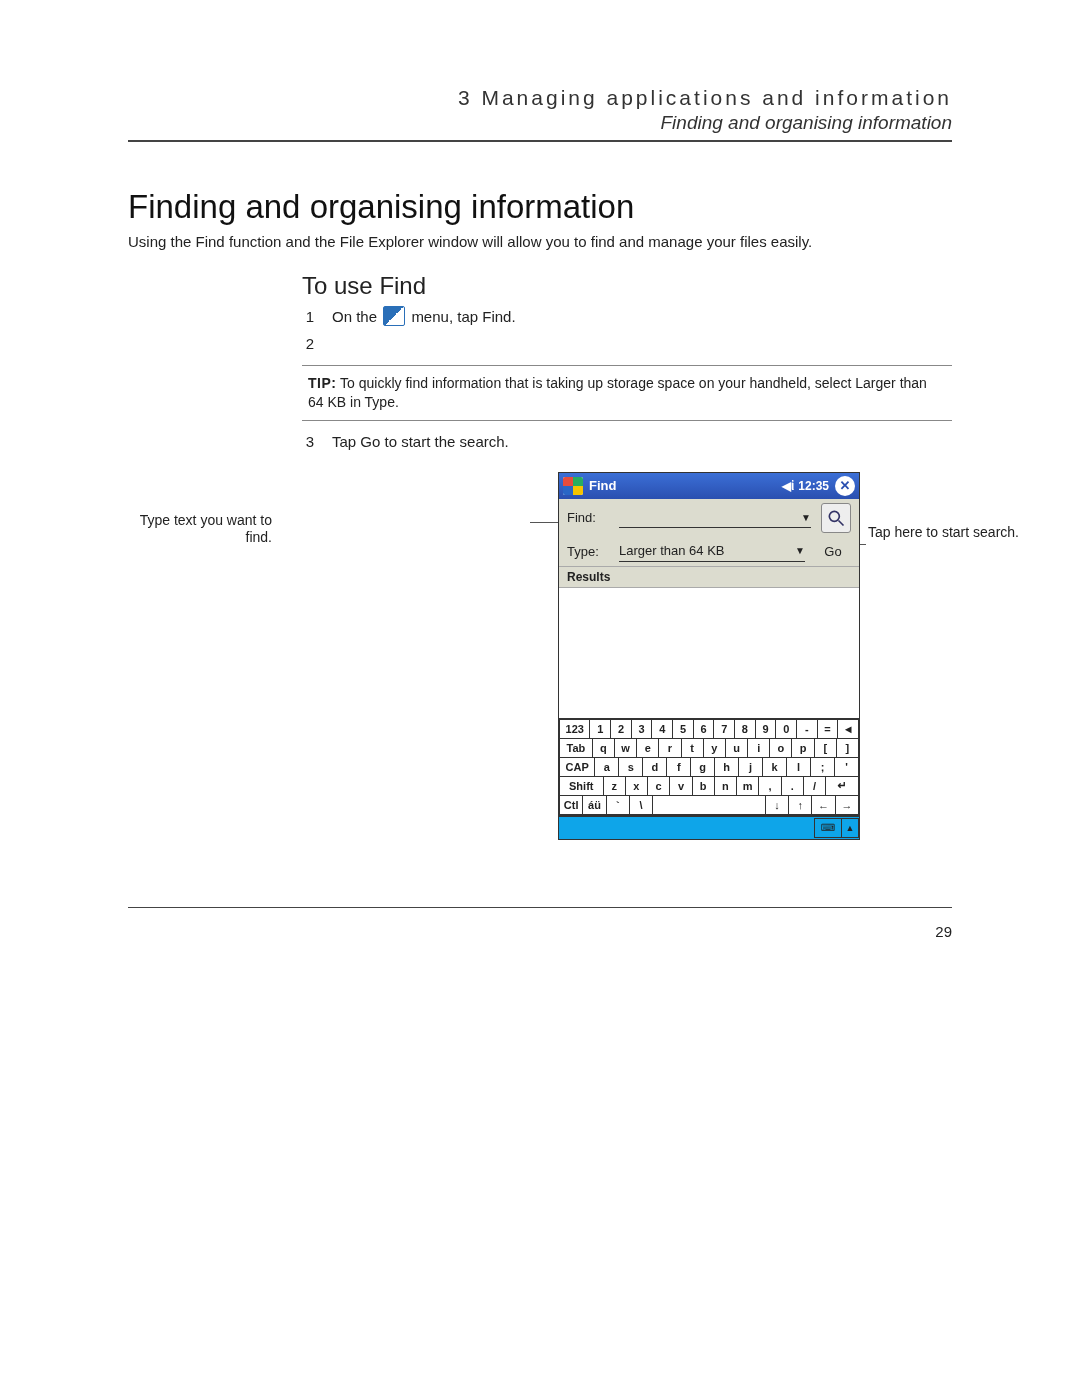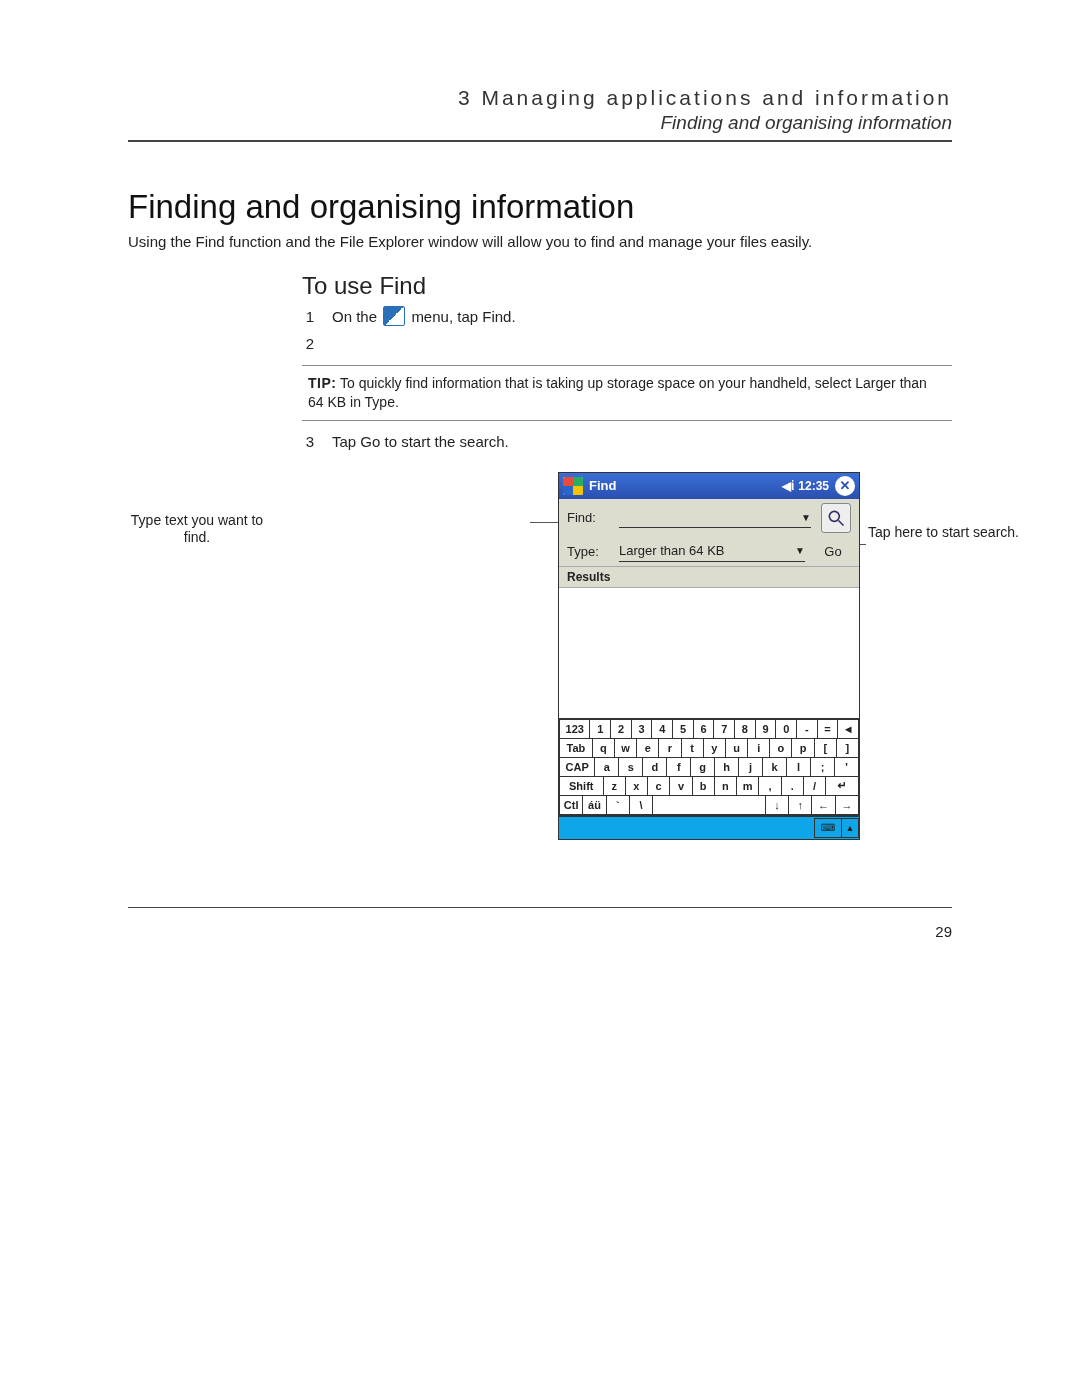--- a/index.html
+++ b/index.html
@@ -12,21 +12,21 @@
 h2{font-weight:300;font-size:24px;margin:20px 0 4px 174px;color:#222}
 .indent p{margin:4px 0 12px 0}
 ol.steps{list-style:none;padding:0;margin:6px 0 0 174px;font-size:15px}
 ol.steps li{display:flex;gap:18px;margin:4px 0;line-height:1.5}
 ol.steps li .num{width:12px;text-align:right;flex:none}
 .winflag{display:inline-block;width:20px;height:18px;vertical-align:-4px;border:1px solid #2a6fb8;background:linear-gradient(135deg,#2a6fb8 0 50%,#fff 50% 100%);border-radius:2px;margin:0 2px}
 .tip{margin:10px 0 10px 174px;border-top:1.5px solid #888;border-bottom:1.5px solid #888;padding:8px 6px;font-size:14px;line-height:1.35}
 .tip b{letter-spacing:.5px}
 .figwrap{position:relative;margin:18px 0 0 0;height:420px}
 .callout{position:absolute;font-size:14px;color:#222;line-height:1.25}
-.callout.left{right:680px;text-align:center;width:150px}
+.callout.left{right:680px;text-align:right;width:150px}
 .callout.right{left:740px;width:160px}
 .lead{position:absolute;height:1px;background:#555}
 
 .device{position:absolute;left:430px;top:0;width:300px;border:1px solid #333;font-family:Tahoma,Arial,sans-serif;font-size:13px;background:#0ea5e9}
 .titlebar{height:26px;background:linear-gradient(#3b6fd6,#2a4fb0);color:#fff;display:flex;align-items:center;gap:6px;padding:0 4px;font-weight:bold}
 .titlebar .flag{width:20px;height:18px;background:#fff;border-radius:2px;display:flex;flex-wrap:wrap;overflow:hidden}
 .titlebar .flag span{width:50%;height:50%}
 .titlebar .flag span:nth-child(1){background:#e74c3c}.titlebar .flag span:nth-child(2){background:#27ae60}
 .titlebar .flag span:nth-child(3){background:#2966c6}.titlebar .flag span:nth-child(4){background:#f5c400}
 .titlebar .spacer{flex:1}

